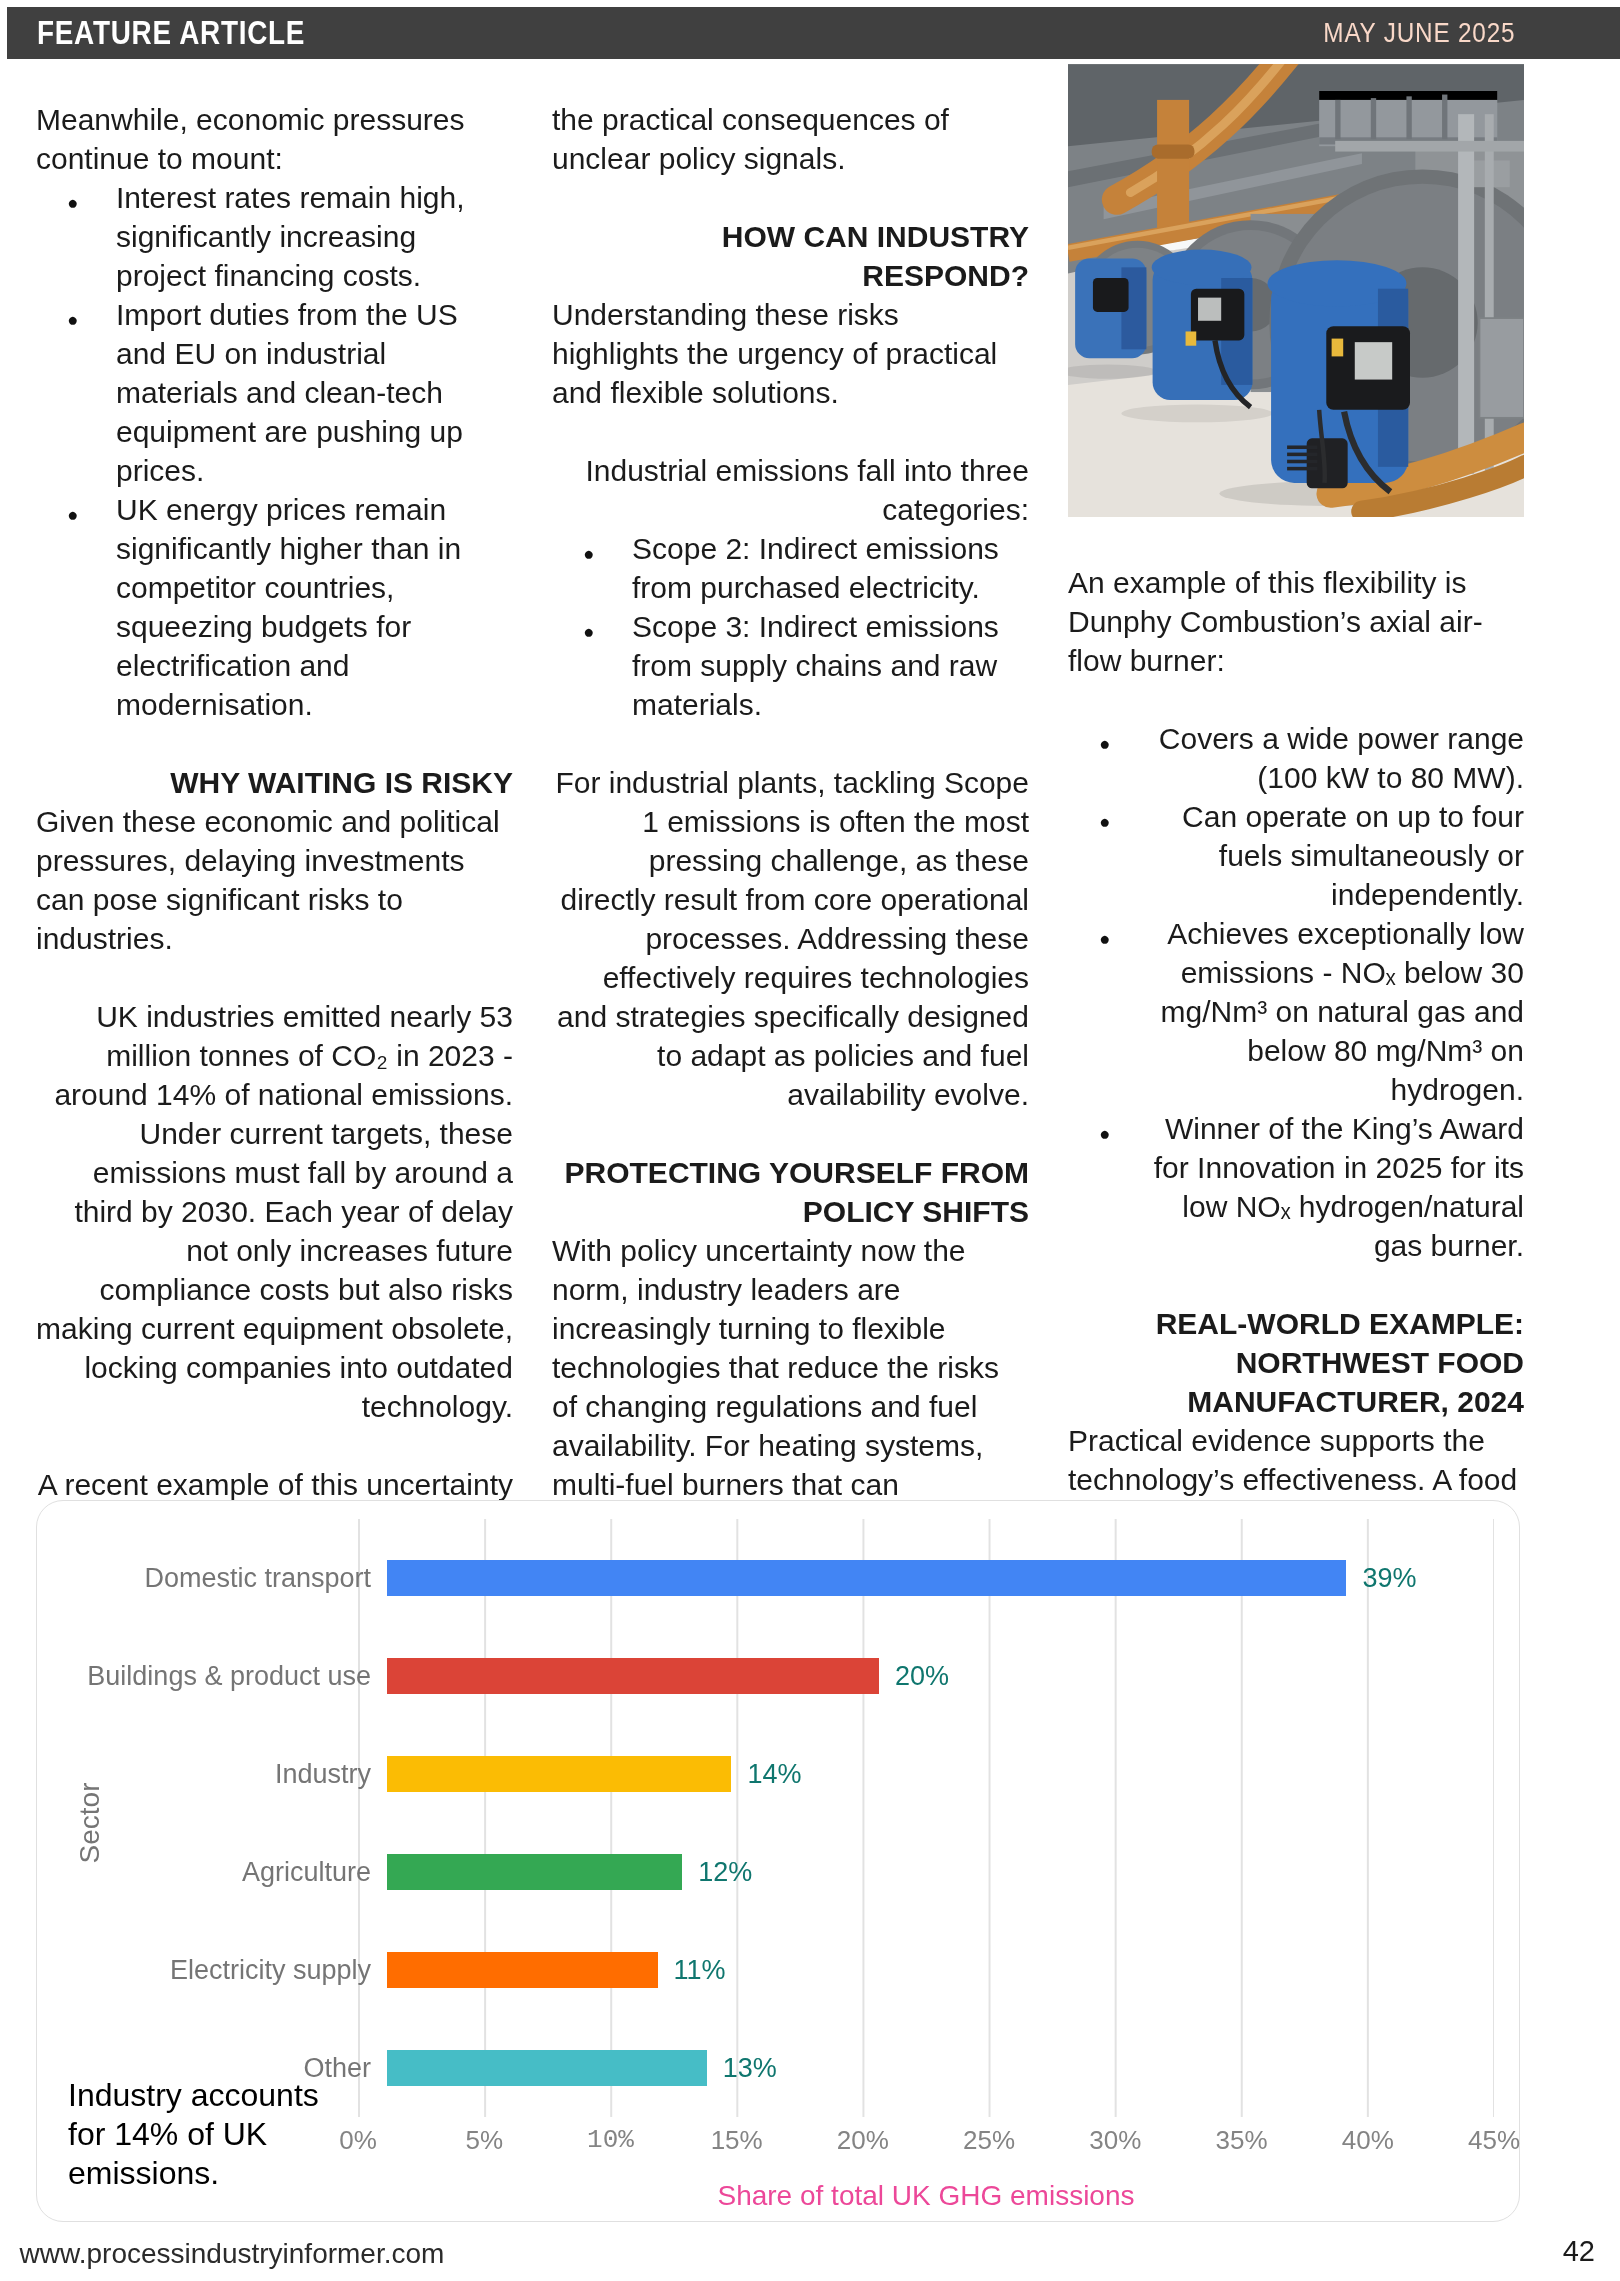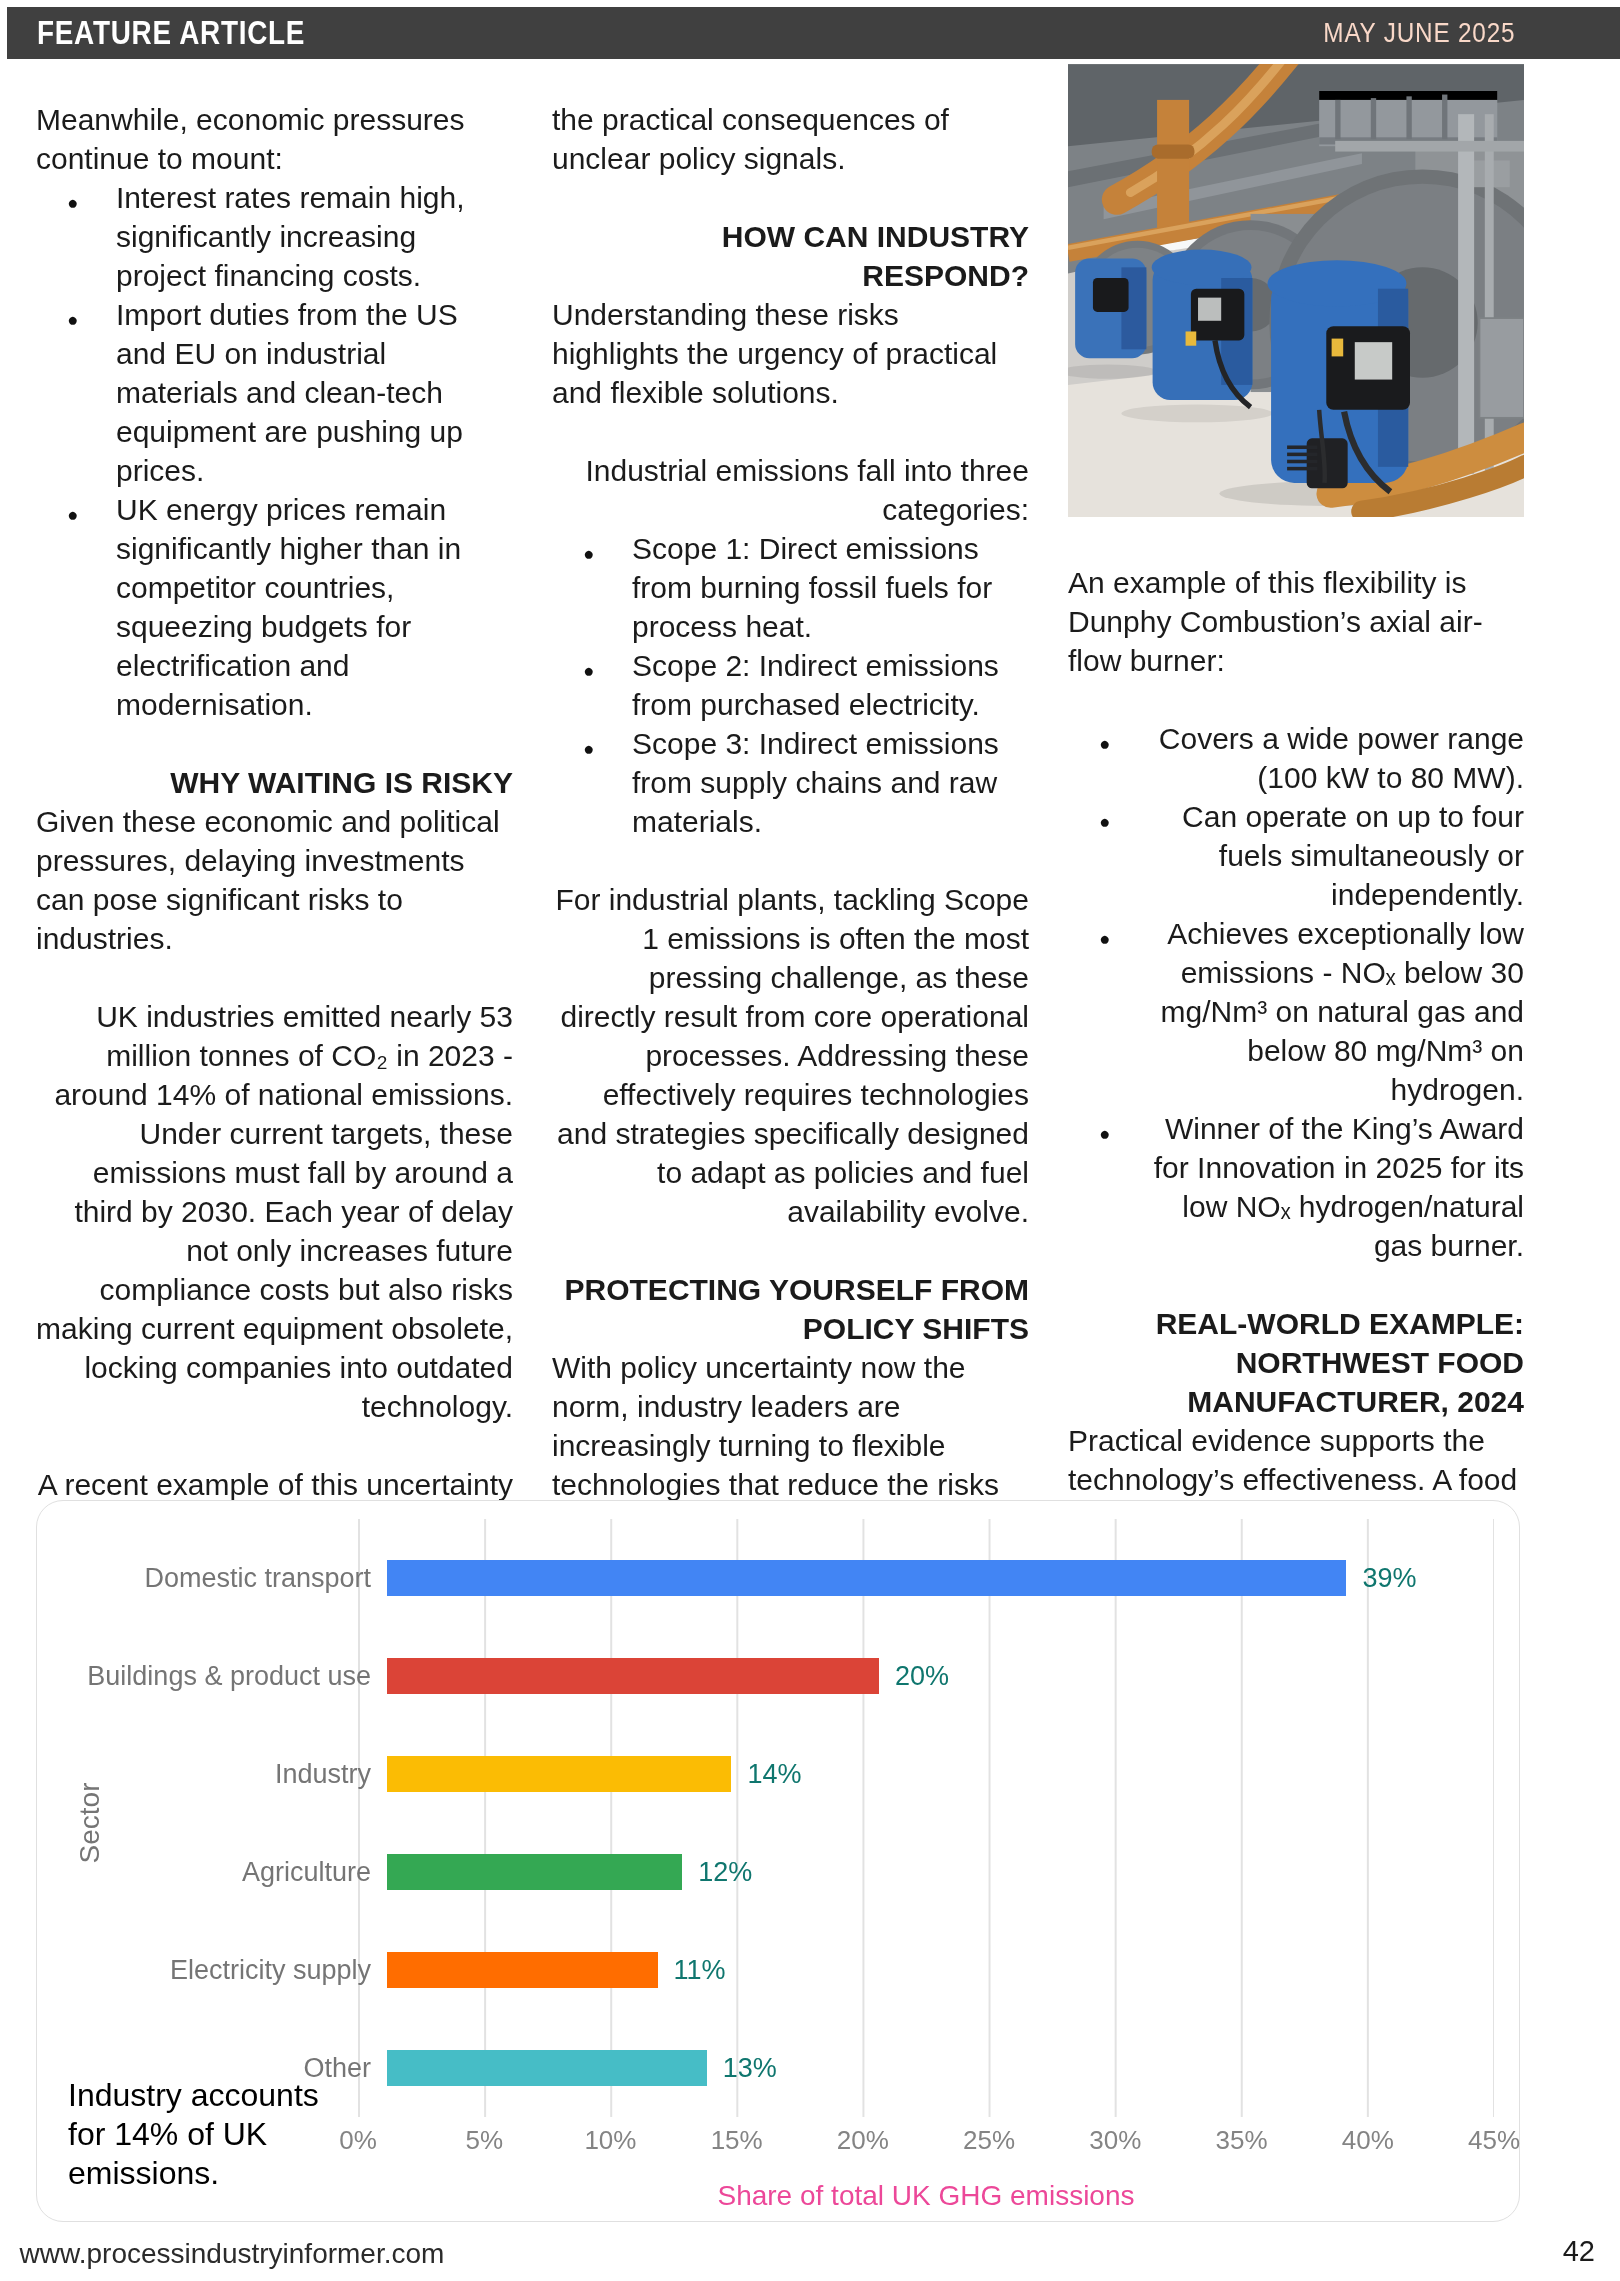--- a/index.html
+++ b/index.html
@@ -75,21 +75,20 @@
     <p class="mt">UK industries emitted nearly 53 million tonnes of CO₂ in 2023 - around 14% of national emissions. Under current targets, these emissions must fall by around a third by 2030. Each year of delay not only increases future compliance costs but also risks making current equipment obsolete, locking companies into outdated technology.</p>
     <p class="mt">A recent example of this uncertainty is the shifting deadline for phasing out new petrol and diesel vehicles. Initially set for 2030, the date for hybrid vehicle sales was recently pushed back to 2035. This change disrupted automotive industry investment plans, creating unease, delaying innovation and illustrating</p>
   </div>
 
   <div class="col col2">
     <p>the practical consequences of unclear policy signals.</p>
     <p class="heading mt">HOW CAN INDUSTRY RESPOND?</p>
     <p>Understanding these risks highlights the urgency of practical and flexible solutions.</p>
     <p class="mt">Industrial emissions fall into three categories:</p>
     <ul>
-      <li>Scope 1: Direct emissions from burning fossil fuels for process heat.</li>
       <li>Scope 2: Indirect emissions from purchased electricity.</li>
       <li>Scope 3: Indirect emissions from supply chains and raw materials.</li>
     </ul>
     <p class="mt">For industrial plants, tackling Scope 1 emissions is often the most pressing challenge, as these directly result from core operational processes. Addressing these effectively requires technologies and strategies specifically designed to adapt as policies and fuel availability evolve.</p>
     <p class="heading mt">PROTECTING YOURSELF FROM POLICY SHIFTS</p>
     <p>With policy uncertainty now the norm, industry leaders are increasingly turning to flexible technologies that reduce the risks of changing regulations and fuel availability. For heating systems, multi-fuel burners that can seamlessly switch between natural gas, hydrogen, biofuels, or biogases provide crucial protection.</p>
   </div>
 
   <div class="col col3">
     <div class="photo-wrap">
@@ -217,21 +216,21 @@
           </div>
           <div class="crow">
             <div class="cat">Other</div>
             <div class="bar" style="width: 28.8889%; background: rgb(70, 189, 198);"></div>
             <span class="val" style="left: calc(28.8889% + 16px);">13%</span>
           </div>
         </div>
       <div class="ticks" id="chart-ticks">
           <span style="left: 0%;">0%</span>
           <span style="left: 11.1111%;">5%</span>
-          <span style="left: 22.2222%;">10%</span>
+          <span style="left: 22.2222%; font-family: Liberation Mono, monospace;">10%</span>
           <span style="left: 33.3333%;">15%</span>
           <span style="left: 44.4444%;">20%</span>
           <span style="left: 55.5556%;">25%</span>
           <span style="left: 66.6667%;">30%</span>
           <span style="left: 77.7778%;">35%</span>
           <span style="left: 88.8889%;">40%</span>
           <span style="left: 100%;">45%</span>
         </div>
       <div class="xlabel">Share of total UK GHG emissions</div>
     </div>

